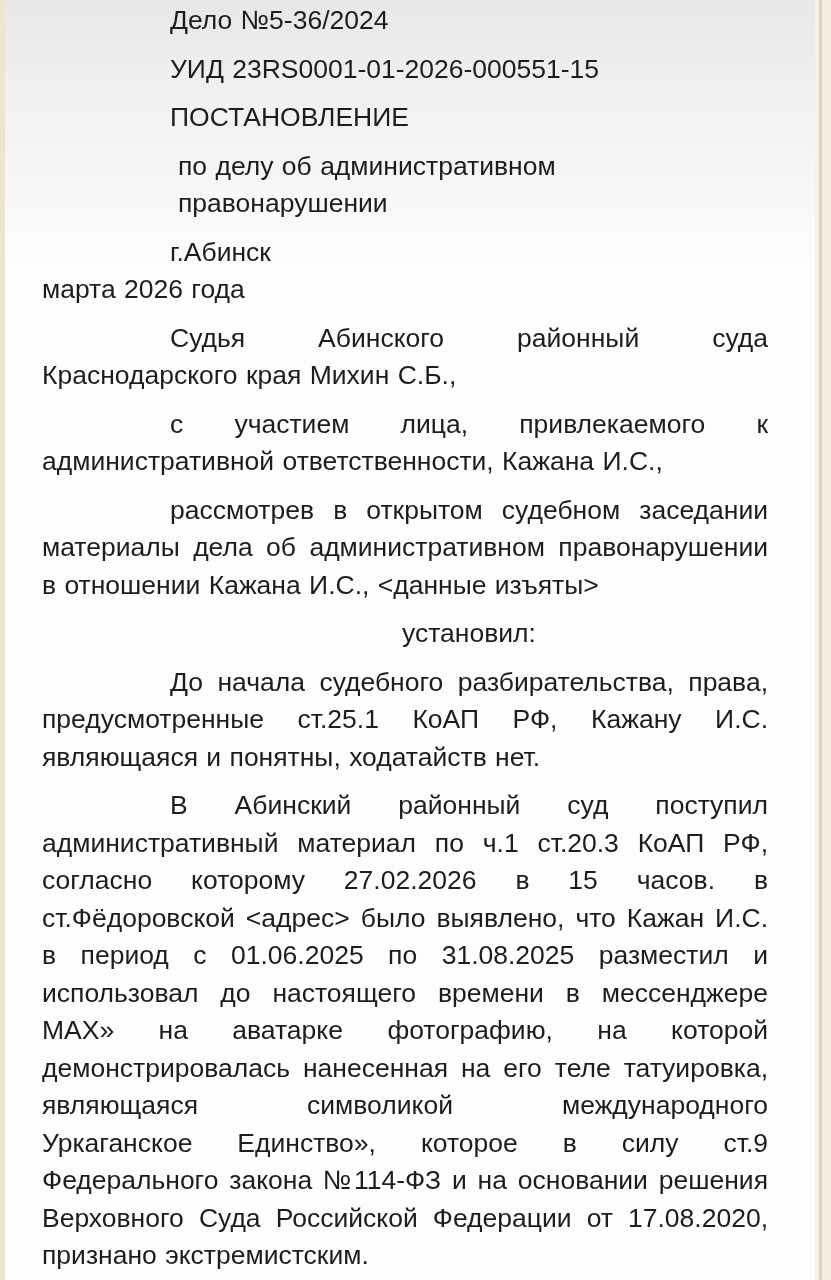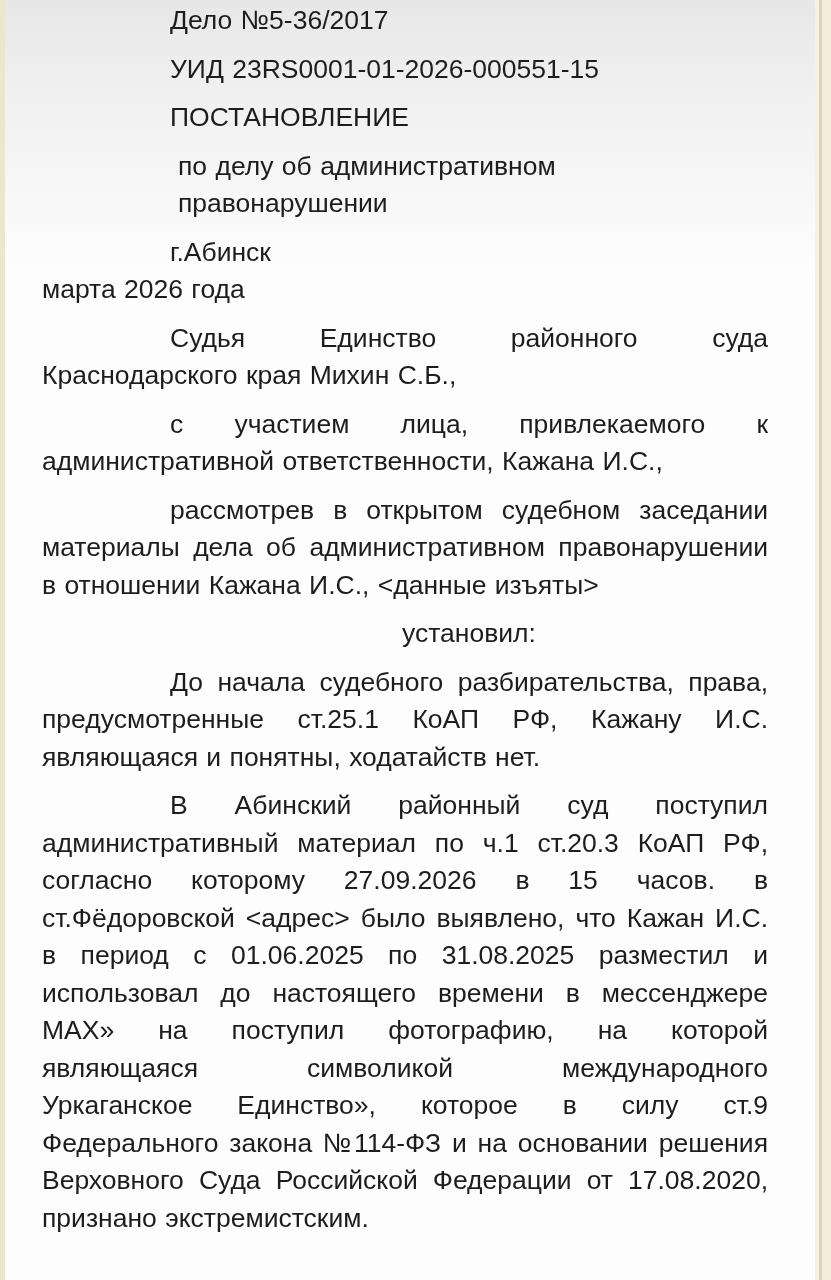--- a/index.html
+++ b/index.html
@@ -56,42 +56,42 @@
 </head>
 <body>
 
 <div class="top-shade"></div>
 <div class="edge-left"></div>
 <div class="edge-right"></div>
 
 <div class="doc">
 
   <div class="para">
-    <div class="ln first end">Дело №5-36/2017</div>
+    <div class="ln first end">Дело №5-36/2024</div>
   </div>
 
   <div class="para">
     <div class="ln first end">УИД 23RS0001-01-2026-000551-15</div>
   </div>
 
   <div class="para">
     <div class="ln first end">ПОСТАНОВЛЕНИЕ</div>
   </div>
 
   <div class="para">
     <div class="ln sub end">по делу об административном правонарушении</div>
   </div>
 
   <div class="para">
     <div class="ln first end">г.Абинск</div>
     <div class="ln end">марта 2026 года</div>
   </div>
 
   <div class="para">
-    <div class="ln first">Судья Единство районного суда</div>
+    <div class="ln first">Судья Абинского районный суда</div>
     <div class="ln end">Краснодарского края Михин С.Б.,</div>
   </div>
 
   <div class="para">
     <div class="ln first">с участием лица, привлекаемого к</div>
     <div class="ln end">административной ответственности, Кажана И.С.,</div>
   </div>
 
   <div class="para">
     <div class="ln first">рассмотрев в открытом судебном заседании</div>
@@ -105,25 +105,26 @@
 
   <div class="para">
     <div class="ln first">До начала судебного разбирательства, права,</div>
     <div class="ln">предусмотренные ст.25.1 КоАП РФ, Кажану И.С.</div>
     <div class="ln end">являющаяся и понятны, ходатайств нет.</div>
   </div>
 
   <div class="para">
     <div class="ln first">В Абинский районный суд поступил</div>
     <div class="ln">административный материал по ч.1 ст.20.3 КоАП РФ,</div>
-    <div class="ln">согласно которому 27.09.2026 в 15 часов. в</div>
+    <div class="ln">согласно которому 27.02.2026 в 15 часов. в</div>
     <div class="ln">ст.Фёдоровской &lt;адрес&gt; было выявлено, что Кажан И.С.</div>
     <div class="ln">в период с 01.06.2025 по 31.08.2025 разместил и</div>
     <div class="ln">использовал до настоящего времени в мессенджере</div>
-    <div class="ln">МАХ» на поступил фотографию, на которой</div>
+    <div class="ln">МАХ» на аватарке фотографию, на которой</div>
+    <div class="ln">демонстрировалась нанесенная на его теле татуировка,</div>
     <div class="ln">являющаяся символикой международного</div>
     <div class="ln">Уркаганское Единство», которое в силу ст.9</div>
     <div class="ln">Федерального закона №114-ФЗ и на основании решения</div>
     <div class="ln">Верховного Суда Российской Федерации от 17.08.2020,</div>
     <div class="ln end">признано экстремистским.</div>
   </div>
 
 </div>
 
 </body></html>

